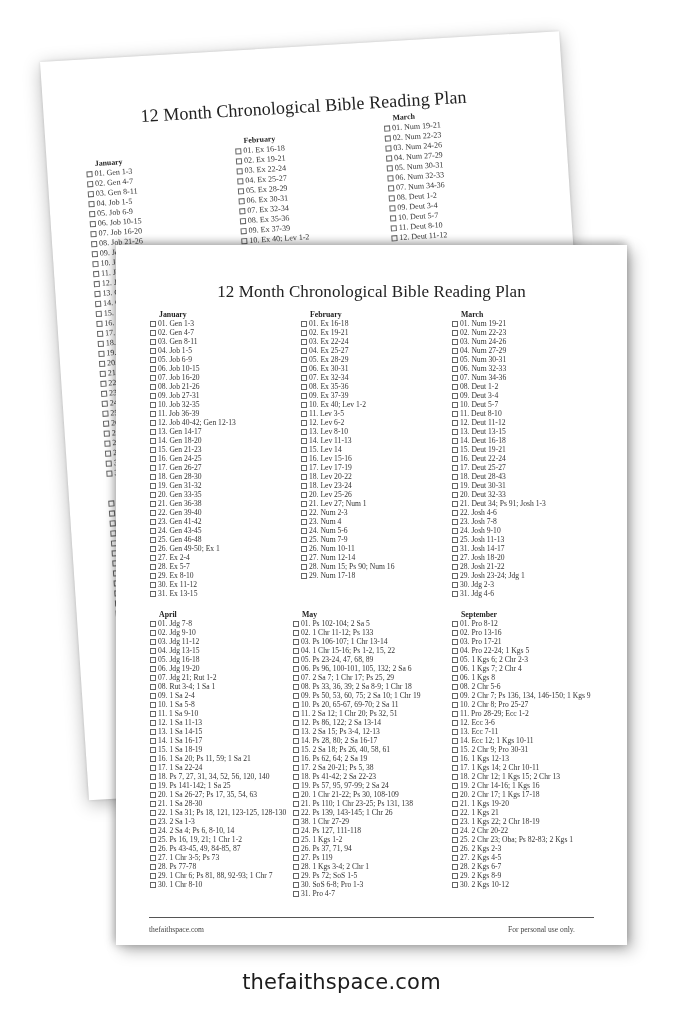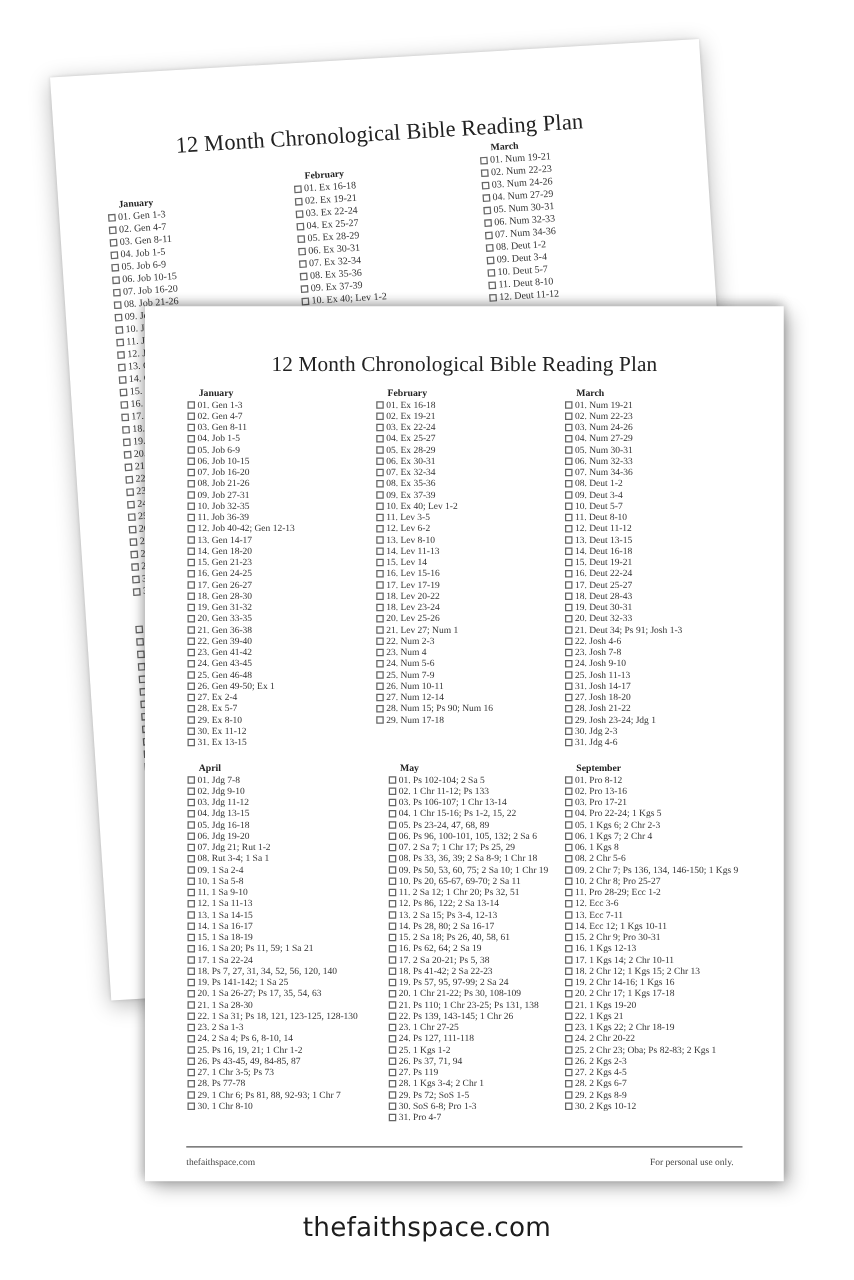--- a/index.html
+++ b/index.html
@@ -57,21 +57,21 @@
     margin-right: 2px;
     margin-left: 1px;
     flex: 0 0 auto;
   }
 
   
   #f-jan { left: 33px; top: 65px; }
   #f-feb { left: 184px; top: 65px; }
   #f-mar { left: 335px; top: 65px; }
   #f-apr { left: 33px; top: 365px; }
-  #f-may { left: 194px; top: 365px; }
+  #f-may { left: 176px; top: 365px; }
   #f-jun { left: 335px; top: 365px; }
 
   
   #back-sheet .col { font-size: 8px; line-height: 10px; }
   #b-jan { left: 38px; top: 100px; }
   #b-feb { left: 188px; top: 86px; }
   #b-mar { left: 338px; top: 72px; }
   #b-apr { left: 38px; top: 430px; }
 
   .footer-rule {
@@ -80,21 +80,21 @@
     top: 672px;
     border-top: 0.8px solid #555;
   }
   .footer-left, .footer-right {
     position: absolute;
     top: 680px;
     font-size: 7.6px;
     color: #444;
   }
   .footer-left { left: 33px; }
-  .footer-right { right: 40px; }
+  .footer-right { right: 52px; }
 
   .site-caption {
     position: absolute;
     left: 0; right: 0;
     top: 970px;
     text-align: center;
     font-family: "DejaVu Sans", sans-serif;
     font-size: 21px;
     color: #1c1c1c;
     letter-spacing: 0.2px;
@@ -987,21 +987,21 @@
       <div class="entry">
         <span class="cb"></span>
         <span>21. Ps 110; 1 Chr 23-25; Ps 131, 138</span>
       </div>
       <div class="entry">
         <span class="cb"></span>
         <span>22. Ps 139, 143-145; 1 Chr 26</span>
       </div>
       <div class="entry">
         <span class="cb"></span>
-        <span>23. 1 Chr 27-25</span>
+        <span>38. 1 Chr 27-29</span>
       </div>
       <div class="entry">
         <span class="cb"></span>
         <span>24. Ps 127, 111-118</span>
       </div>
       <div class="entry">
         <span class="cb"></span>
         <span>25. 1 Kgs 1-2</span>
       </div>
       <div class="entry">

